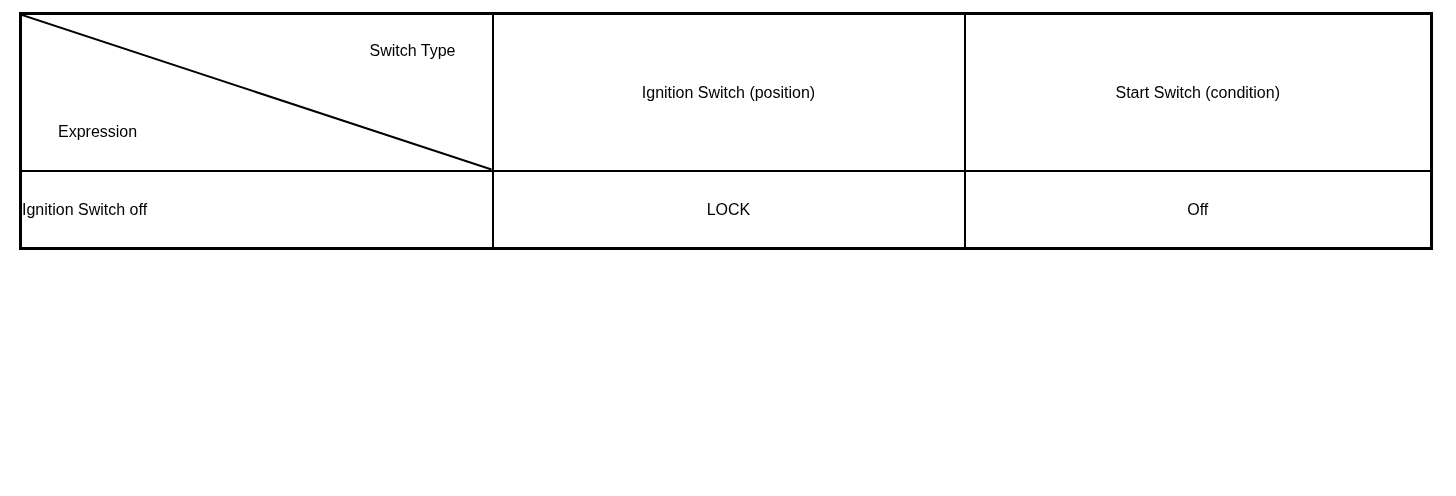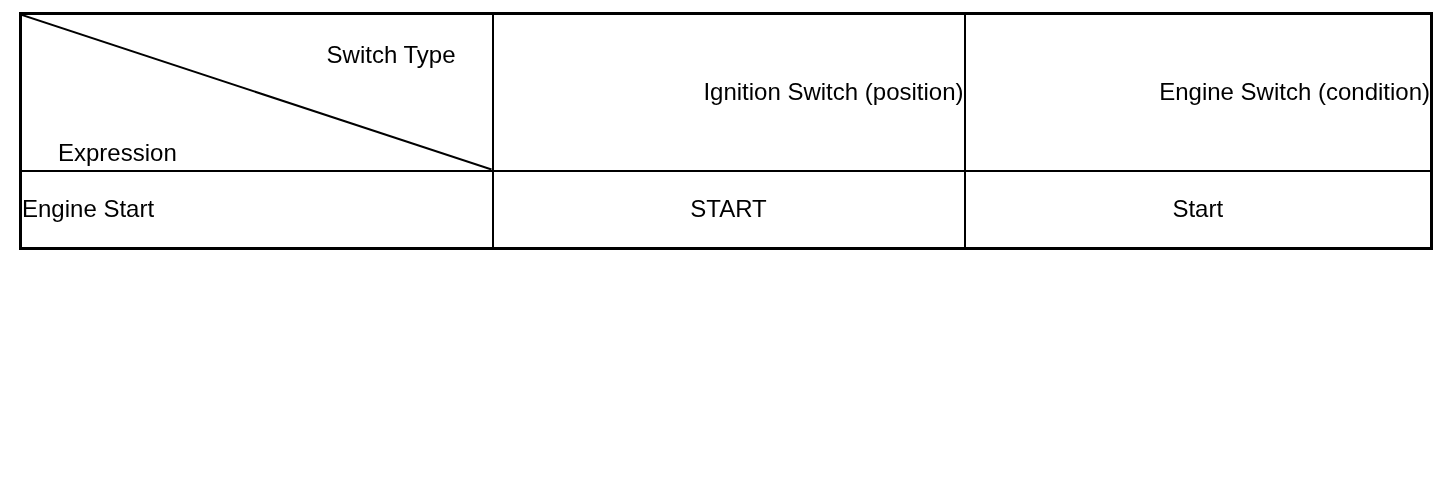--- a/index.html
+++ b/index.html
@@ -20,31 +20,31 @@
   }
   table.switch-table {
     border-collapse: collapse;
     table-layout: fixed;
     width: 1411px;
     border: 3px solid #000000;
   }
   table.switch-table th,
   table.switch-table td {
     border: 2px solid #000000;
-    font-size: 24px;
+    font-size: 16px;
     font-weight: normal;
     line-height: 1.2;
     padding: 0;
     background: #ffffff;
     vertical-align: middle;
   }
   tr.header-row { height: 157px; }
   tr.body-row   { height: 78px;  }
 
-  th.col-header { text-align: right; }
+  th.col-header { text-align: center; }
 
   td.value-cell { text-align: center; }
 
   td.expression-cell {
     text-align: left;
     padding-left: 36px;
   }
 
   
   th.corner-cell {
@@ -57,21 +57,21 @@
     width: 100%; height: 100%;
     display: block;
   }
   .corner-label-top {
     position: absolute;
     top: 26px;
     right: 36px;
   }
   .corner-label-bottom {
     position: absolute;
-    bottom: 2px;
+    bottom: 28px;
     left: 36px;
     margin-top: 9px;
   }
 </style>
 </head>
 <body>
 
 <div class="table-container">
   <table class="switch-table">
     <colgroup>
@@ -82,26 +82,26 @@
     <tbody>
         <tr class="header-row">
       <th class="corner-cell">
         <svg class="diag-svg" viewBox="0 0 100 100" preserveAspectRatio="none">
           <line x1="0" y1="0" x2="100" y2="100" stroke="#000000" stroke-width="2" vector-effect="non-scaling-stroke"></line>
         </svg>
         <span class="corner-label-top">Switch Type</span>
         <span class="corner-label-bottom">Expression</span>
       </th>
       <th class="col-header">Ignition Switch (position)</th>
-      <th class="col-header">Engine Switch (condition)</th>
+      <th class="col-header">Start Switch (condition)</th>
+    </tr>
+
+    <tr class="body-row">
+      <td class="expression-cell">Ignition Switch off</td>
+      <td class="value-cell">LOCK</td>
+      <td class="value-cell">Off</td>
     </tr>
 
 
 
-
-    <tr class="body-row">
-      <td class="expression-cell">Engine Start</td>
-      <td class="value-cell">START</td>
-      <td class="value-cell">Start</td>
-    </tr>
   </tbody>
     </table>
 </div>
 
 </body></html>

